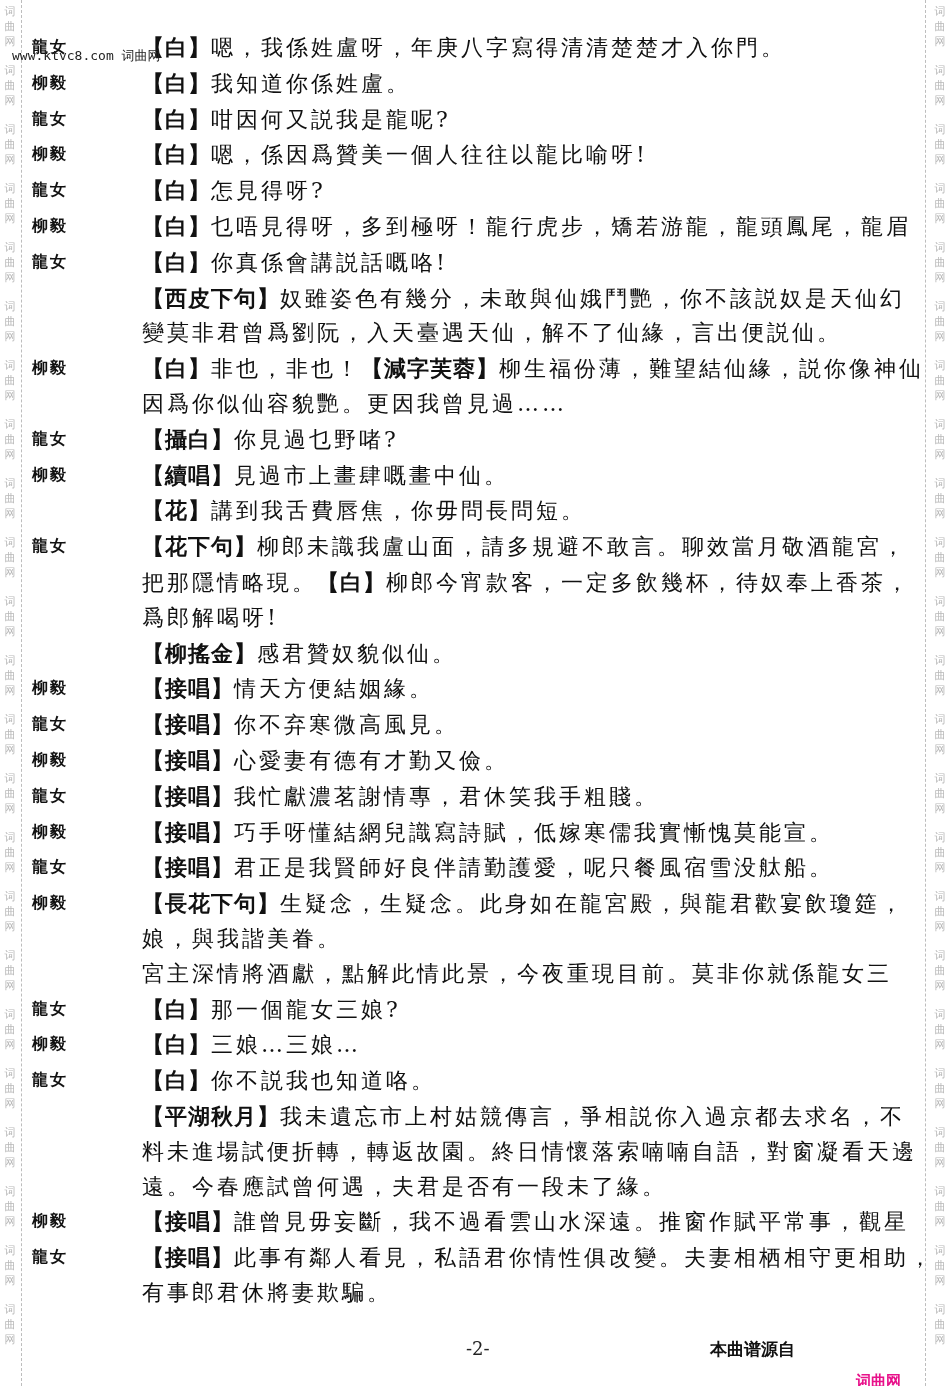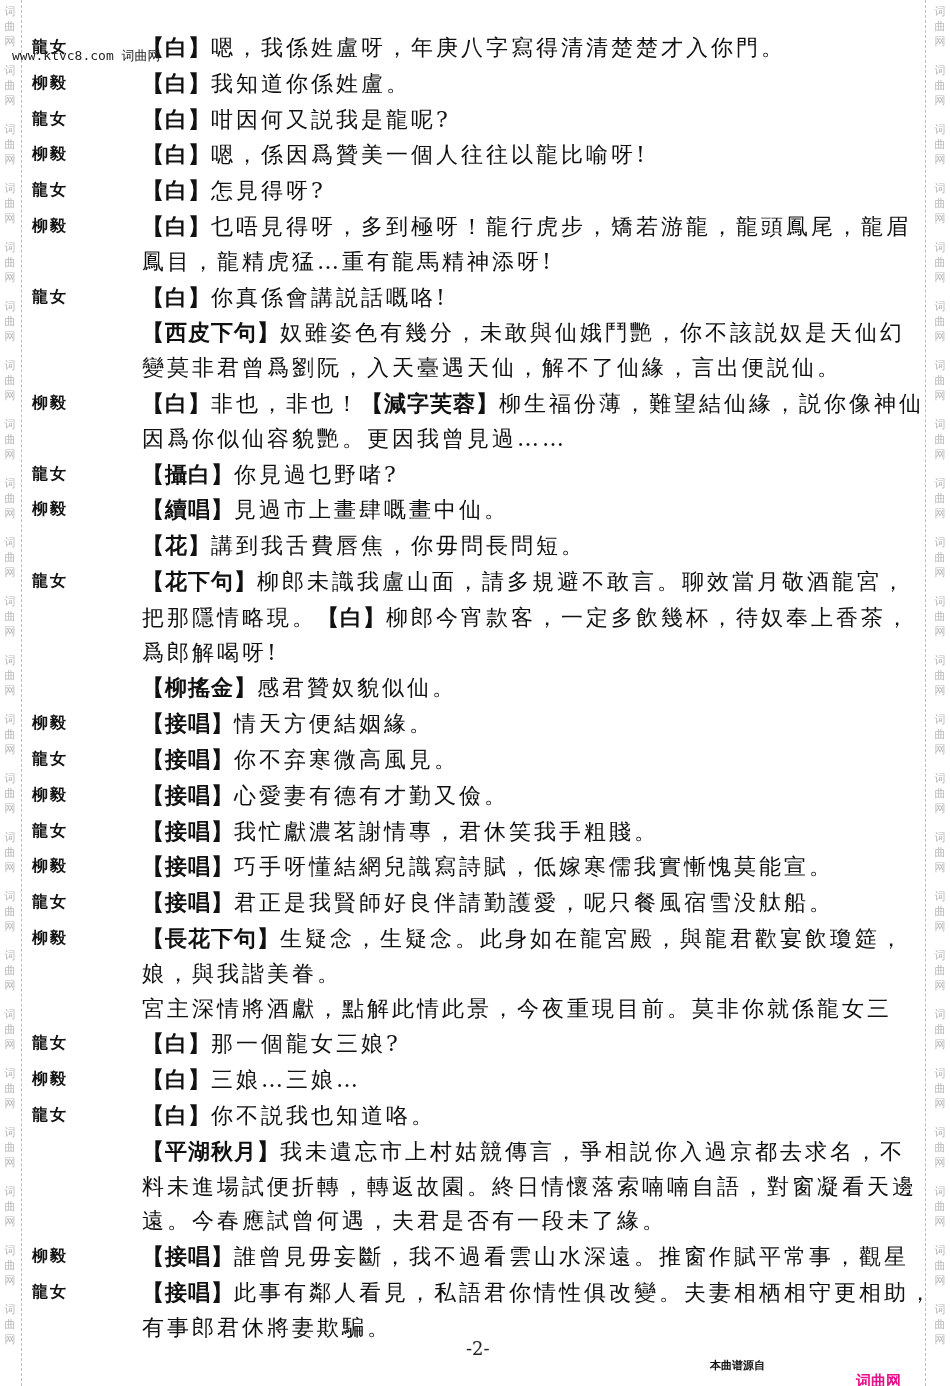--- a/index.html
+++ b/index.html
@@ -39,21 +39,21 @@
     .lines { flex: 1 1 auto; margin-left: 32px; }
     .line {
       font-size: 22px; line-height: 34.8px; white-space: nowrap; letter-spacing: 3px;
     }
     .tag { font-weight: bold; letter-spacing: 1px; }
     .footer-page {
       position: absolute; left: 466px; top: 1338px; font-size: 18px; color: #222;
     }
     .footer-source {
       position: absolute; left: 710px; top: 1338px;
-      font-family: "DejaVu Sans", sans-serif; font-weight: bold; font-size: 11px; color: #111; margin-top: 20px;
+      font-family: "DejaVu Sans", sans-serif; font-weight: bold; font-size: 17px; color: #111;
     }
     .footer-brand {
       position: absolute; left: 856px; top: 1372px;
       font-family: "DejaVu Sans", sans-serif; font-weight: bold; font-size: 15px;
     }
   </style>
 </head>
 <body>
 
 <div class="vline left"></div>
@@ -323,21 +323,20 @@
     <div class="row">
       <div class="speaker">龍女</div>
       <div class="lines">
         <div class="line"><span class="tag">【白】</span><span>怎見得呀?</span></div>
       </div>
     </div>
     <div class="row">
       <div class="speaker">柳毅</div>
       <div class="lines">
         <div class="line"><span class="tag">【白】</span><span>乜唔見得呀，多到極呀！龍行虎步，矯若游龍，龍頭鳳尾，龍眉</span></div>
-        <div class="line"><span>鳳目，龍精虎猛…重有龍馬精神添呀!</span></div>
       </div>
     </div>
     <div class="row">
       <div class="speaker">龍女</div>
       <div class="lines">
         <div class="line"><span class="tag">【白】</span><span>你真係會講説話嘅咯!</span></div>
         <div class="line"><span class="tag">【西皮下句】</span><span>奴雖姿色有幾分，未敢與仙娥鬥艷，你不該説奴是天仙幻</span></div>
         <div class="line"><span>變莫非君曾爲劉阮，入天臺遇天仙，解不了仙緣，言出便説仙。</span></div>
       </div>
     </div>

